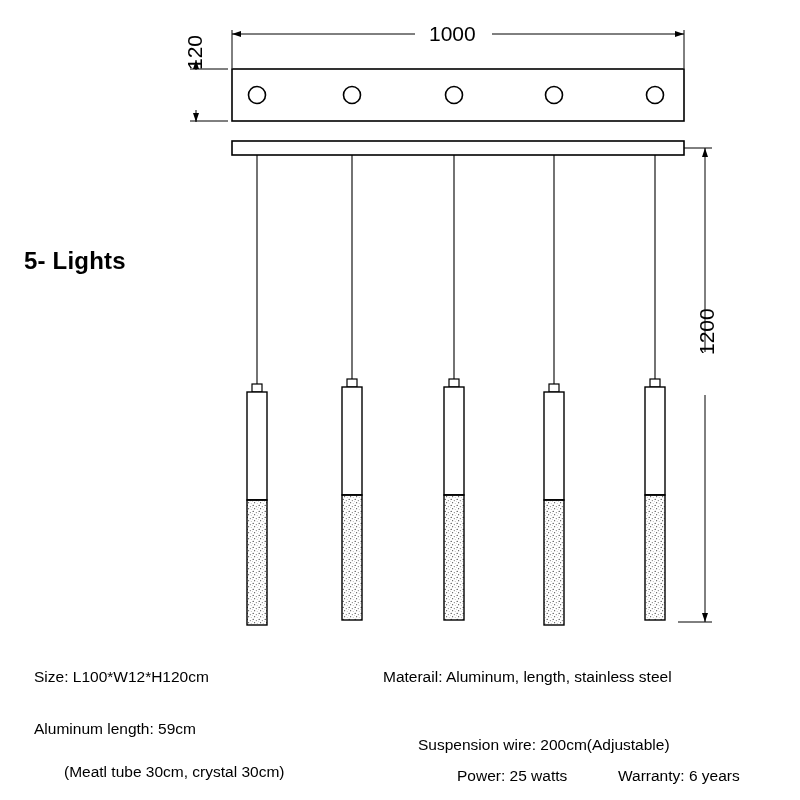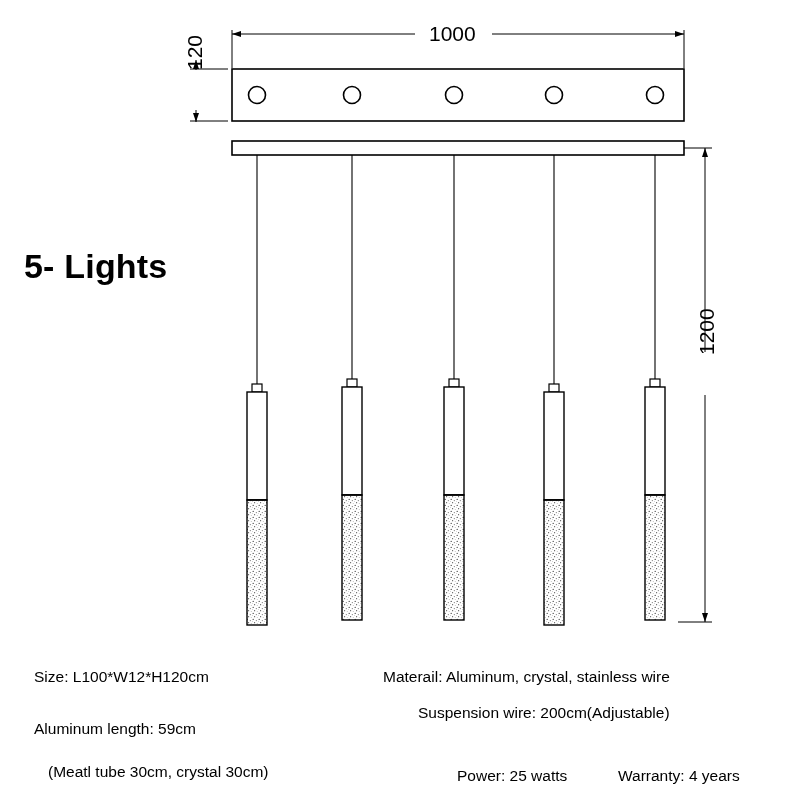--- a/index.html
+++ b/index.html
@@ -23,21 +23,21 @@
     height: 800px;
   }
   .txt {
     position: absolute;
     white-space: nowrap;
   }
   
   #title {
     left: 24px;
     top: 247px;
-    font-size: 34px;
+    font-size: 24px;
     font-weight: 700;
     letter-spacing: 0.2px;
   }
   
   .dim-label {
     font-size: 21px;
     font-weight: 400;
   }
   #dim-top {
     left: 429px;
@@ -59,22 +59,22 @@
   }
   
   .spec {
     font-size: 15.5px;
     font-weight: 400;
     margin-top: 8px;
   }
   #spec-size        { left: 34px;  top: 660px; }
   #spec-material    { left: 383px; top: 660px; }
   #spec-pendant     { left: 34px;  top: 712px; }
-  #spec-wire        { left: 418px; top: 696px; }
-  #spec-tube        { left: 48px;  top: 755px; }
+  #spec-wire        { left: 418px; top: 728px; }
+  #spec-tube        { left: 64px;  top: 755px; }
   #spec-power       { left: 457px; top: 759px; }
   #spec-warranty    { left: 618px; top: 759px; }
 </style>
 </head>
 <body>
 
 <svg id="drawing" viewBox="0 0 800 800">
   <defs>
     <pattern id="speckle" width="6" height="6" patternUnits="userSpaceOnUse">
       <rect width="6" height="6" fill="#ffffff"></rect>
@@ -168,18 +168,18 @@
   </g>
 </svg>
 
 <div class="txt" id="title">5- Lights</div>
 
 <div class="txt dim-label" id="dim-top">1000</div>
 <div class="txt dim-label" id="dim-left">120</div>
 <div class="txt dim-label" id="dim-right">1200</div>
 
 <div class="txt spec" id="spec-size">Size: L100*W12*H120cm</div>
-<div class="txt spec" id="spec-material">Materail: Aluminum, crystal, stainless wire</div>
+<div class="txt spec" id="spec-material">Materail: Aluminum, length, stainless steel</div>
 <div class="txt spec" id="spec-pendant">Aluminum length: 59cm</div>
 <div class="txt spec" id="spec-wire">Suspension wire: 200cm(Adjustable)</div>
 <div class="txt spec" id="spec-tube">(Meatl tube 30cm, crystal 30cm)</div>
 <div class="txt spec" id="spec-power">Power: 25 watts</div>
-<div class="txt spec" id="spec-warranty">Warranty: 4 years</div>
+<div class="txt spec" id="spec-warranty">Warranty: 6 years</div>
 
 </body></html>

